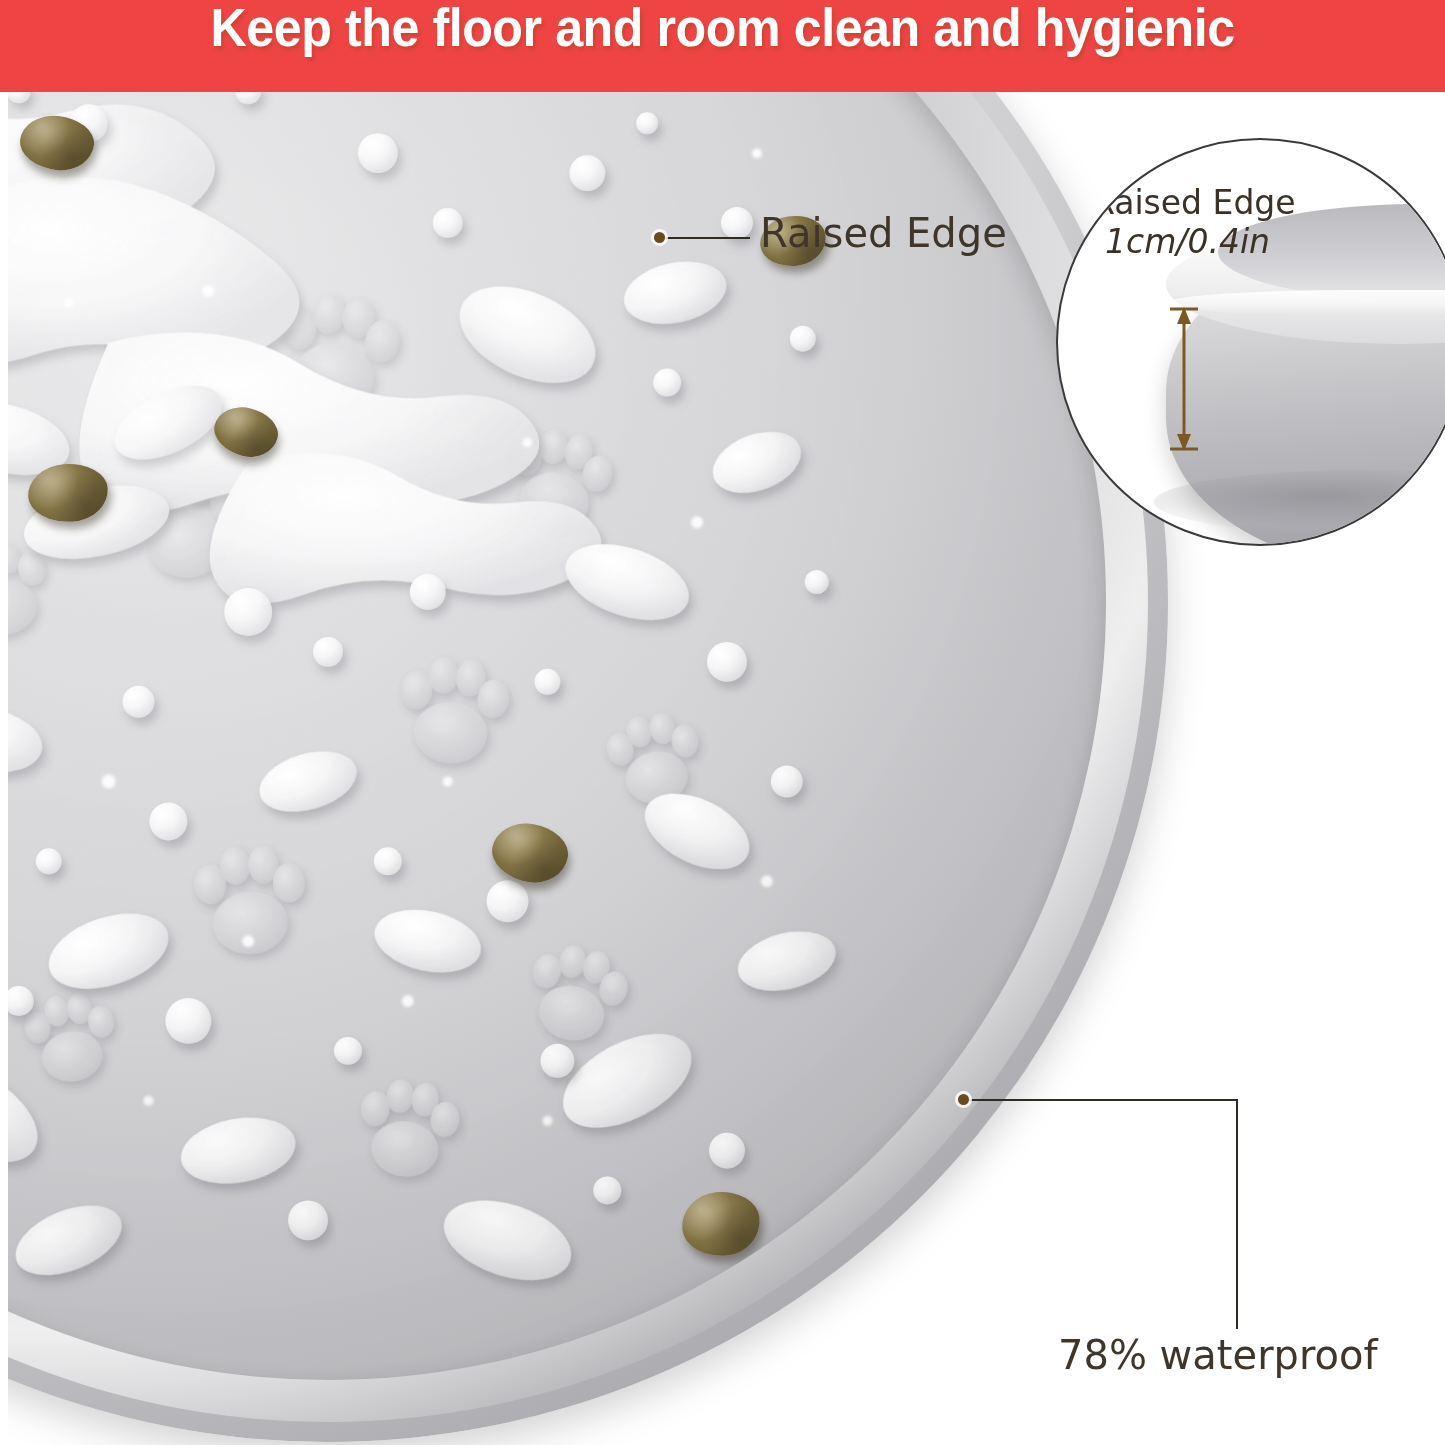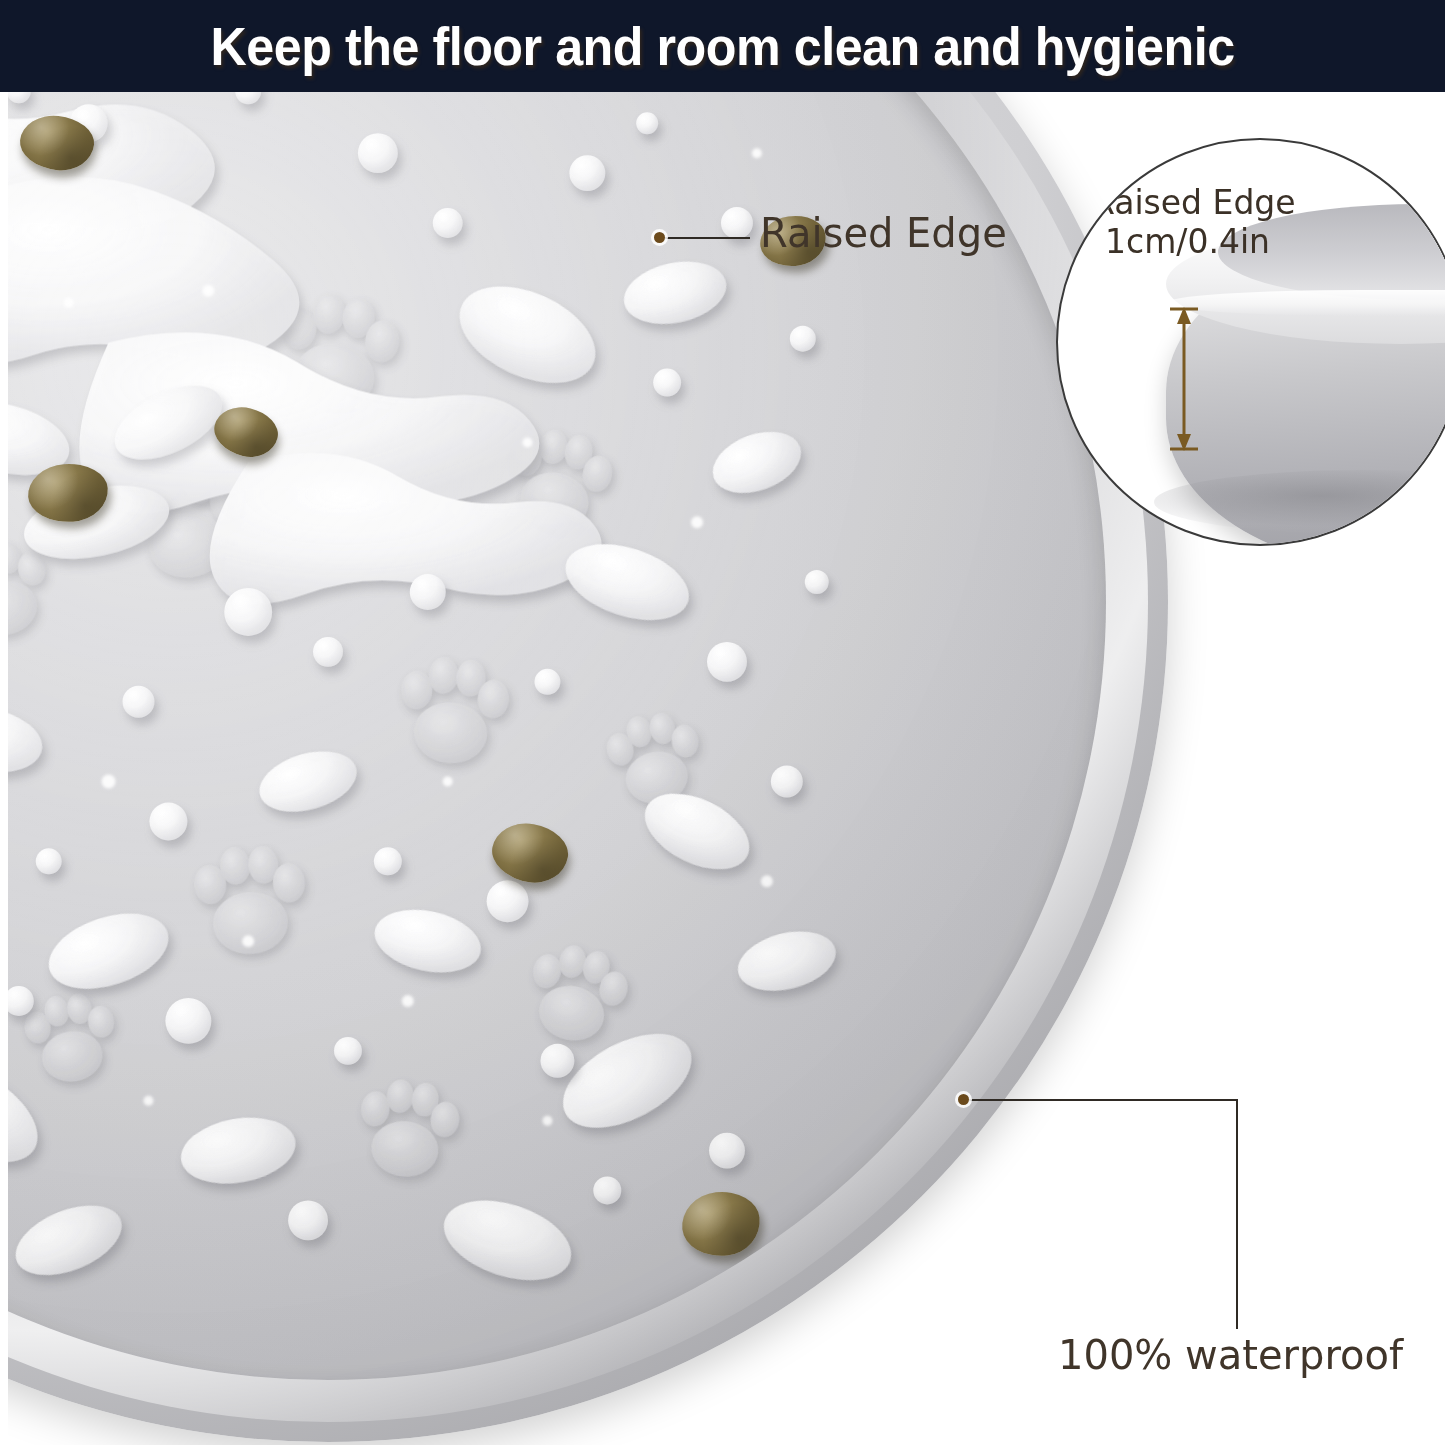--- a/index.html
+++ b/index.html
@@ -17,23 +17,23 @@
     overflow: hidden;
     background: #ffffff;
   }
 
   
   #banner {
     position: absolute;
     left: 0; top: 0;
     width: 1445px;
     height: 92px;
-    background: #0f172a;
+    background: #ef4444;
     display: flex;
-    align-items: center;
+    align-items: flex-start;
     justify-content: center;
     z-index: 60;
   }
   #banner-text {
     color: #ffffff;
     font-family: "Liberation Sans Narrow", "Liberation Sans", sans-serif;
     font-weight: bold;
     font-size: 54px;
     line-height: 1;
     letter-spacing: -0.5px;
@@ -223,21 +223,21 @@
   #inset-label {
     position: absolute;
     left: 34px;
     top: 44px;
     color: #3b3127;
     font-family: "DejaVu Sans", sans-serif;
     font-size: 33px;
     line-height: 1.18;
     z-index: 6;
   }
-  #inset-label .l2 { display: block; padding-left: 13px; }
+  #inset-label .l2 { display: block; padding-left: 13px; font-style: italic; }
 
   
   #dim {
     position: absolute;
     left: 108px;
     top: 164px;
     width: 36px;
     height: 150px;
     z-index: 7;
   }
@@ -430,21 +430,21 @@
       </div>
     </div>
 
     <div class="lead-dot" style="left:646px; top:140px;"></div>
     <div class="lead-line-h" style="left:652px; top:145px; width:90px;"></div>
     <div class="callout-text" style="left:752px; top:118px;">Raised Edge</div>
 
     <div class="lead-dot" style="left:950px; top:1002px;"></div>
     <div class="lead-line-h" style="left:956px; top:1007px; width:274px;"></div>
     <div class="lead-line-v" style="left:1228px; top:1007px; height:230px;"></div>
-    <div class="callout-text" style="left:1050px; top:1240px;">100% waterproof</div>
+    <div class="callout-text" style="left:1050px; top:1240px;">78% waterproof</div>
 
     <div id="inset">
       <div id="inset-photo">
         <div id="inset-ring-outer"></div>
         <div id="inset-ring-top"></div>
         <div id="inset-ring-bore"></div>
         <div id="inset-ring-band"></div>
         <div id="inset-shadow"></div>
       </div>
 

